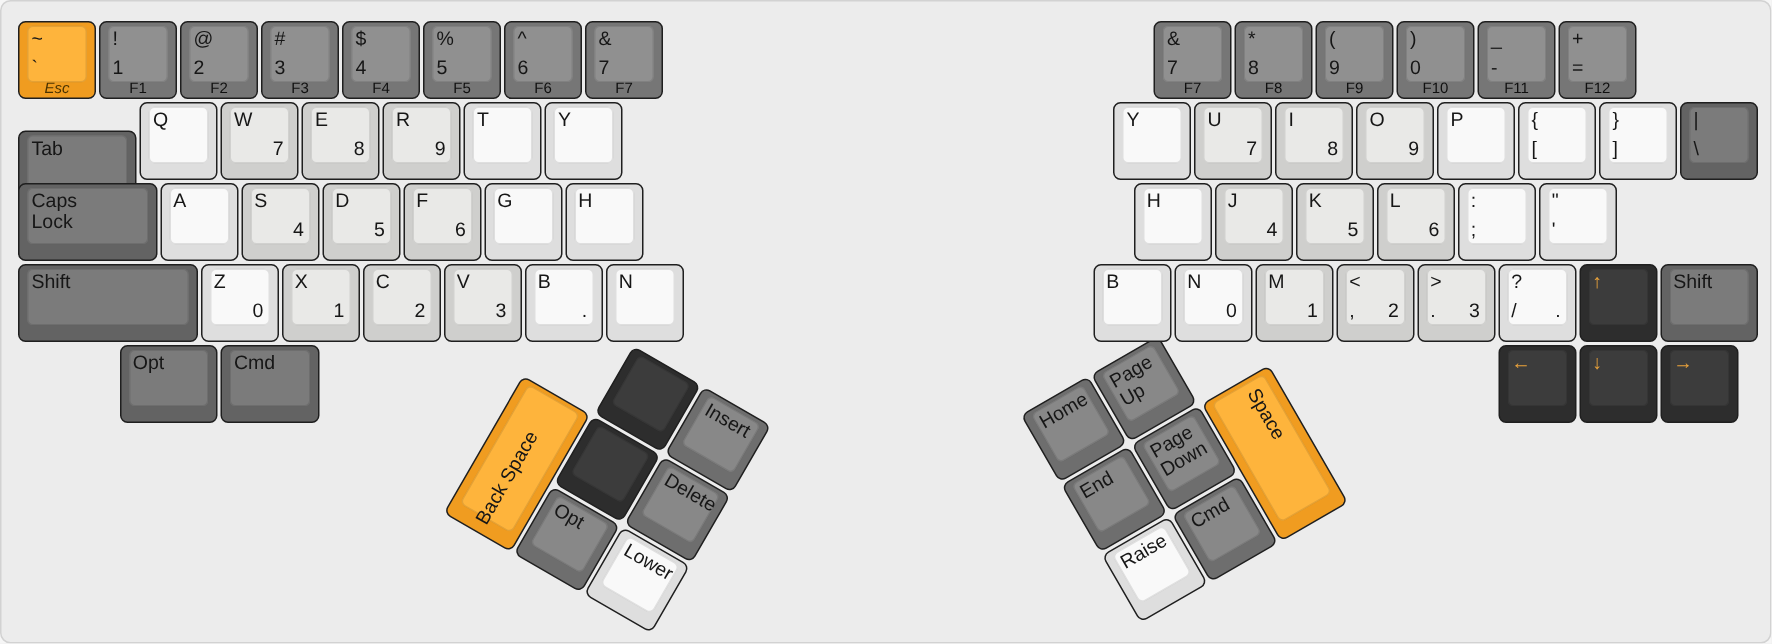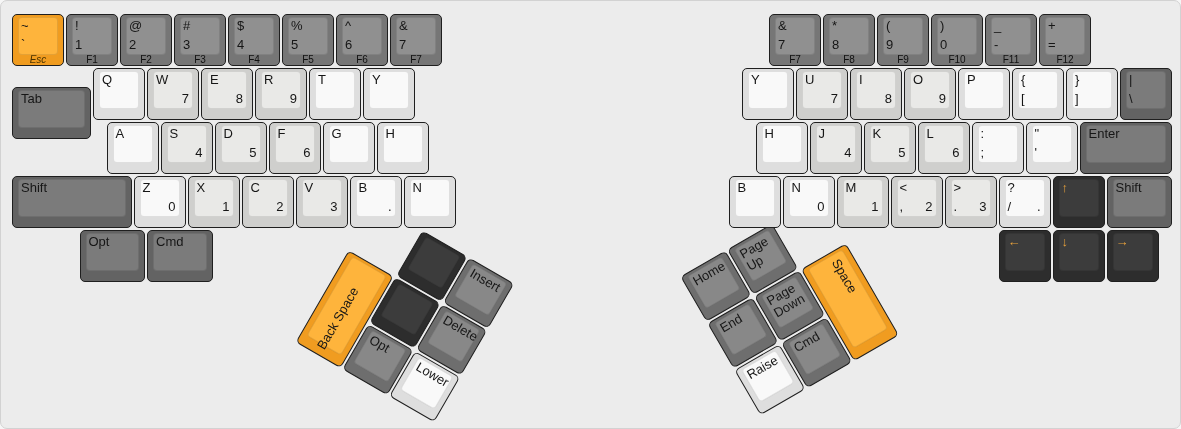--- a/index.html
+++ b/index.html
@@ -178,20 +178,25 @@
       <div class="leg br">9</div>
     </div>
     <div class="key c-white" style="left: 308px; top: 67px; width: 52px; height: 52px;">
       <div class="cap"></div>
       <div class="leg tl">T</div>
     </div>
     <div class="key c-white" style="left: 362px; top: 67px; width: 52px; height: 52px;">
       <div class="cap"></div>
       <div class="leg tl">Y</div>
     </div>
+    <div class="key c-mgray" style="left: 11px; top: 121px; width: 92.5px; height: 52px;">
+      <div class="cap"></div>
+      <div class="leg tl">Caps
+Lock</div>
+    </div>
     <div class="key c-white" style="left: 105.5px; top: 121px; width: 52px; height: 52px;">
       <div class="cap"></div>
       <div class="leg tl">A</div>
     </div>
     <div class="key c-lgray" style="left: 159.5px; top: 121px; width: 52px; height: 52px;">
       <div class="cap"></div>
       <div class="leg tl">S</div>
       <div class="leg br">4</div>
     </div>
     <div class="key c-lgray" style="left: 213.5px; top: 121px; width: 52px; height: 52px;">
@@ -349,24 +354,20 @@
     <div class="key c-white" style="left: 970.5px; top: 121px; width: 52px; height: 52px;">
       <div class="cap"></div>
       <div class="leg tl">:</div>
       <div class="leg bl">;</div>
     </div>
     <div class="key c-white" style="left: 1024.5px; top: 121px; width: 52px; height: 52px;">
       <div class="cap"></div>
       <div class="leg tl">"</div>
       <div class="leg bl">'</div>
     </div>
-    <div class="key c-mgray" style="left: 1078.5px; top: 121px; width: 92.5px; height: 52px;">
-      <div class="cap"></div>
-      <div class="leg tl">Enter</div>
-    </div>
     <div class="key c-white" style="left: 727.5px; top: 175px; width: 52px; height: 52px;">
       <div class="cap"></div>
       <div class="leg tl">B</div>
     </div>
     <div class="key c-white" style="left: 781.5px; top: 175px; width: 52px; height: 52px;">
       <div class="cap"></div>
       <div class="leg tl">N</div>
       <div class="leg br">0</div>
     </div>
     <div class="key c-lgray" style="left: 835.5px; top: 175px; width: 52px; height: 52px;">

